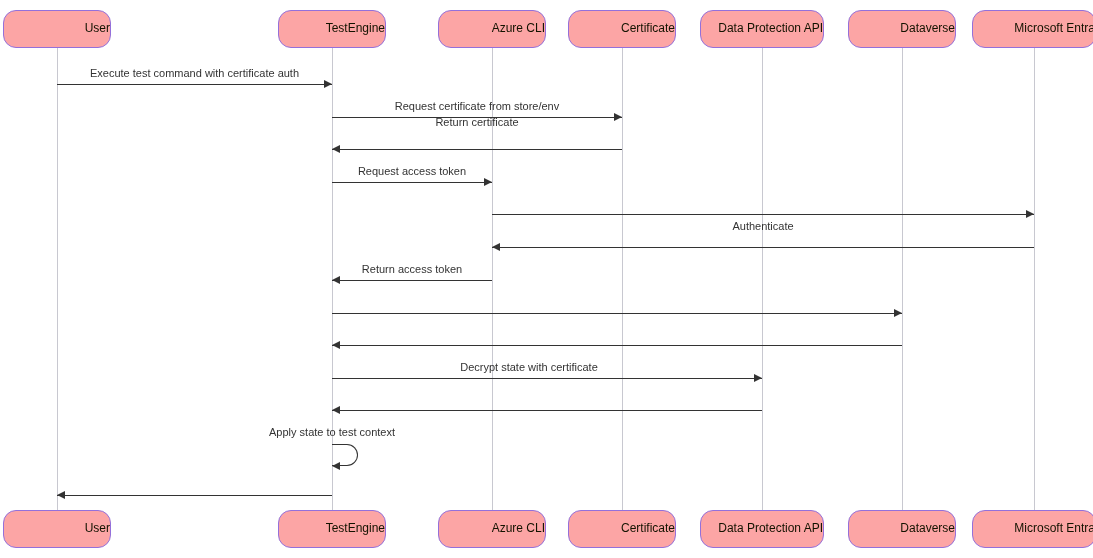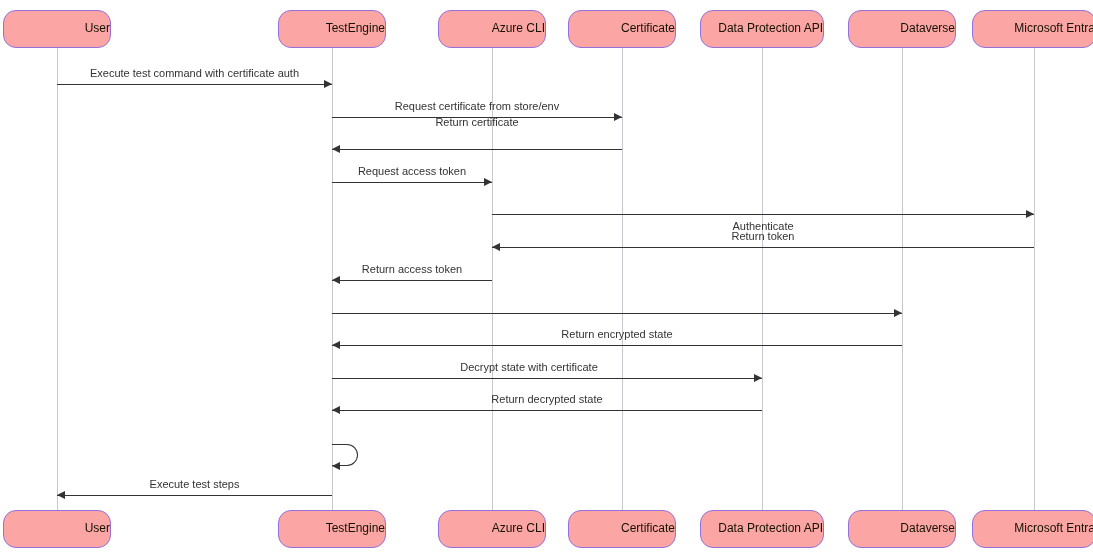--- a/index.html
+++ b/index.html
@@ -132,33 +132,30 @@
     <div class="arrow-head arrow-left" style="top: 145px; left: 332px;"></div>
     <div class="msg-label" style="left: 332px; width: 290px; top: 116px;">Return certificate</div>
     <div class="msg-line" style="left: 332px; top: 182px; width: 160px;"></div>
     <div class="arrow-head arrow-right" style="top: 178px; left: 484px;"></div>
     <div class="msg-label" style="left: 332px; width: 160px; top: 165px;">Request access token</div>
     <div class="msg-line" style="left: 492px; top: 214px; width: 542px;"></div>
     <div class="arrow-head arrow-right" style="top: 210px; left: 1026px;"></div>
     <div class="msg-label" style="left: 492px; width: 542px; top: 213px; margin-top: 7px;">Authenticate</div>
     <div class="msg-line" style="left: 492px; top: 247px; width: 542px;"></div>
     <div class="arrow-head arrow-left" style="top: 243px; left: 492px;"></div>
-    <div class="msg-label" style="left: 492px; width: 542px; top: 230px;">Return token</div>
     <div class="msg-line" style="left: 332px; top: 280px; width: 160px;"></div>
     <div class="arrow-head arrow-left" style="top: 276px; left: 332px;"></div>
     <div class="msg-label" style="left: 332px; width: 160px; top: 263px;">Return access token</div>
     <div class="msg-line" style="left: 332px; top: 313px; width: 570px;"></div>
     <div class="arrow-head arrow-right" style="top: 309px; left: 894px;"></div>
     <div class="msg-line" style="left: 332px; top: 345px; width: 570px;"></div>
     <div class="arrow-head arrow-left" style="top: 341px; left: 332px;"></div>
-    <div class="msg-label" style="left: 332px; width: 570px; top: 328px;">Return encrypted state</div>
     <div class="msg-line" style="left: 332px; top: 378px; width: 430px;"></div>
     <div class="arrow-head arrow-right" style="top: 374px; left: 754px;"></div>
     <div class="msg-label" style="left: 314px; width: 430px; top: 361px;">Decrypt state with certificate</div>
     <div class="msg-line" style="left: 332px; top: 410px; width: 430px;"></div>
     <div class="arrow-head arrow-left" style="top: 406px; left: 332px;"></div>
-    <div class="msg-label" style="left: 332px; width: 430px; top: 393px;">Return decrypted state</div>
     <div class="msg-line" style="left: 57px; top: 495px; width: 275px;"></div>
     <div class="arrow-head arrow-left" style="top: 491px; left: 57px;"></div>
-    <div class="msg-label" style="left: 57px; width: 275px; top: 478px;">Execute test steps</div>
     <div class="self-loop" style="left: 332px; top: 444px; width: 26px; height: 22px;"></div>
     <div class="arrow-head arrow-left" style="left: 332px; top: 462px;"></div>
+    <div class="msg-label" style="left: 202px; width: 260px; top: 426px;">Apply state to test context</div>
   </div>
 
 </body></html>

